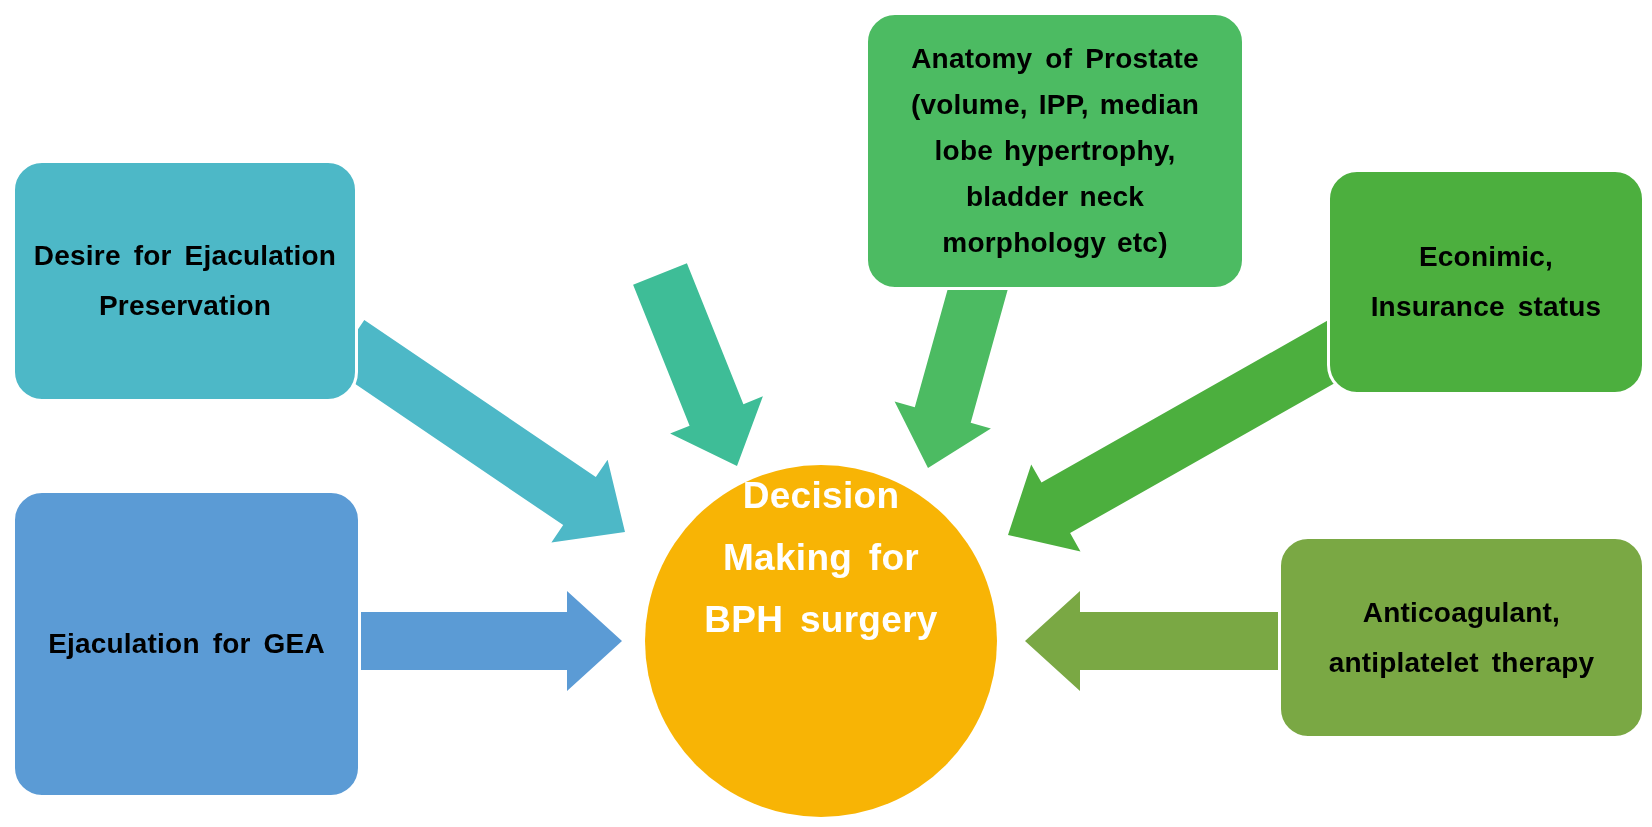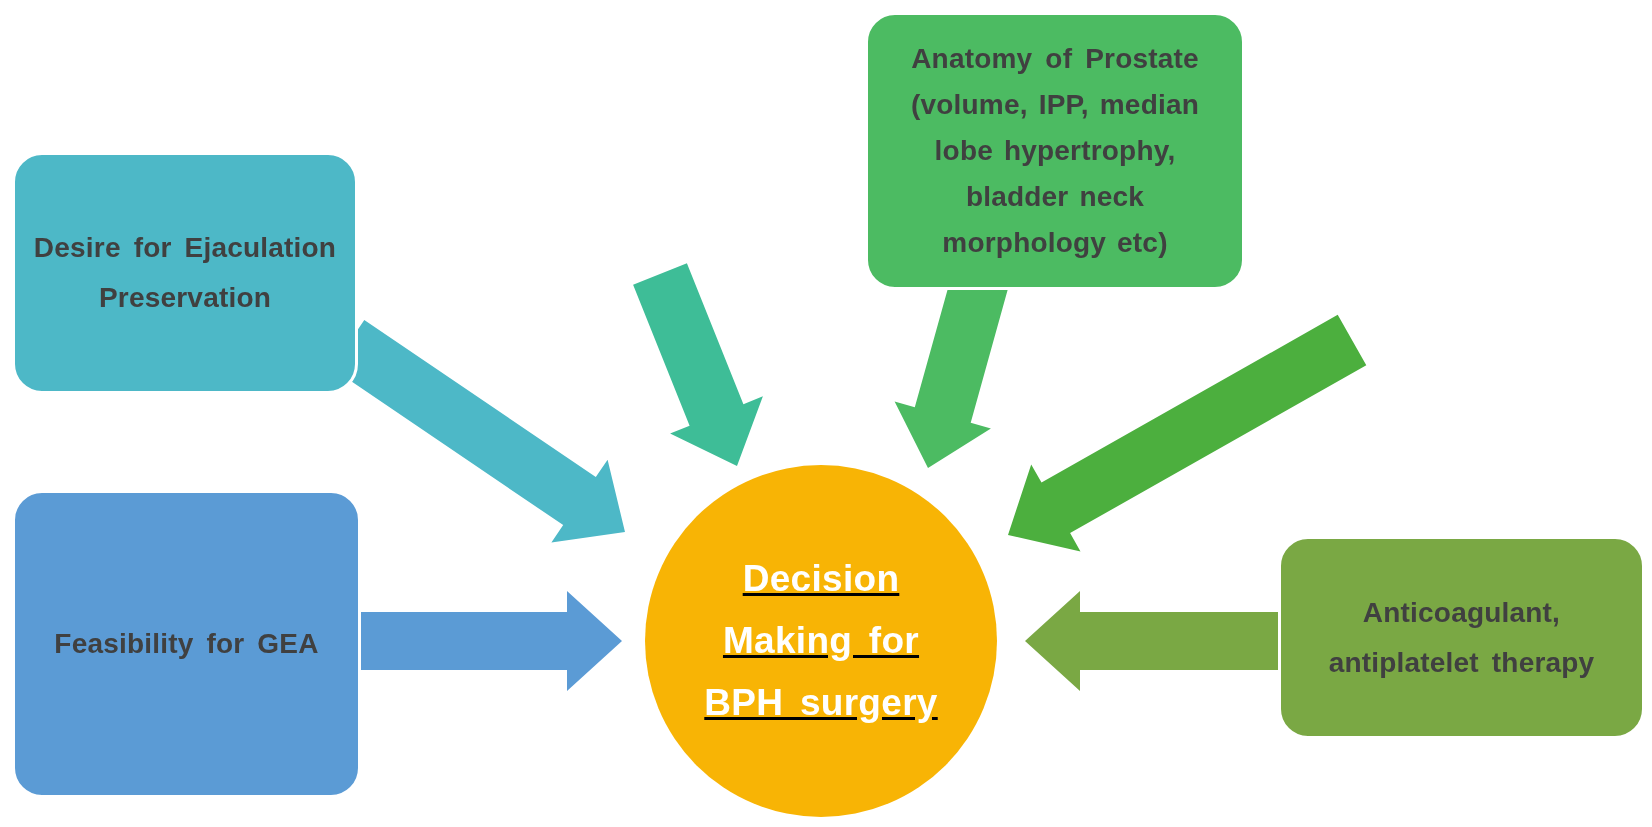--- a/index.html
+++ b/index.html
@@ -30,45 +30,44 @@
     border: 3px solid #ffffff;
     border-radius: 30px;
     display: flex;
     flex-direction: column;
     align-items: center;
     justify-content: center;
     text-align: center;
     padding: 8px 14px;
   }
   .factor .label {
-    color: #404040;
+    color: #000000;
     font-size: 28px;
     font-weight: 700;
     line-height: 1.78;
     letter-spacing: 0.2px;
     word-spacing: 5px;
     white-space: pre-line;
   }
   .factor .label.body-text {
     font-weight: 700;
     line-height: 1.64;
     word-spacing: 3px;
   }
   .factor .label.title-text {
     line-height: 1.64;
   }
   .center-circle {
     position: absolute;
     z-index: 2;
     border-radius: 50%;
     display: flex;
-    align-items: center;
+    align-items: flex-start;
     justify-content: center;
     text-align: center;
-    text-decoration: underline;
   }
   .center-circle .label {
     color: #ffffff;
     font-size: 37px;
     font-weight: 700;
     line-height: 1.68;
     letter-spacing: 0.3px;
     word-spacing: 6px;
     white-space: pre-line;
   }
@@ -80,42 +79,46 @@
 
   <svg id="arrow-layer" viewBox="0 0 1652 827" xmlns="http://www.w3.org/2000/svg">
       <polygon points="331.7,368 563.2,525.1 551.4,542.5 625,532 607.6,459.7 595.8,477.1 364.3,320" fill="#4DB8C7"></polygon>
       <polygon points="633.1,284.8 689.6,425.7 670.1,433.6 737,466 762.9,396.3 743.4,404.2 686.9,263.2" fill="#3EBD97"></polygon>
       <polygon points="954.1,266.2 914.8,407.2 894.6,401.6 928,468 990.9,428.4 970.7,422.8 1009.9,281.8" fill="#4CBB62"></polygon>
       <polygon points="1337.7,314.8 1041.5,482.6 1031.2,464.4 1008,535 1080.5,551.4 1070.1,533.1 1366.3,365.2" fill="#4CAF3E"></polygon>
       <polygon points="1283,612 1080,612 1080,591 1025,641 1080,691 1080,670 1283,670" fill="#7AA844"></polygon>
       <polygon points="357,670 567,670 567,691 622,641 567,591 567,612 357,612" fill="#5B9BD5"></polygon>
     </svg>
 
-  <div class="factor" style="left: 12px; top: 152px; width: 346px; height: 242px; background: rgb(77, 184, 199);">
+  <div class="factor" style="left: 12px; top: 160px; width: 346px; height: 242px; background: rgb(77, 184, 199);">
     <span class="label">Desire for Ejaculation
 Preservation</span>
   </div>
 
 
   <div class="factor" style="left: 865px; top: 12px; width: 380px; height: 278px; background: rgb(76, 187, 98);">
     <span class="label title-text">Anatomy of Prostate</span>
     <span class="label body-text">(volume, IPP, median
 lobe hypertrophy,
 bladder neck
 morphology etc)</span>
   </div>
 
+  <div class="factor" style="left: 1327px; top: 169px; width: 318px; height: 226px; background: rgb(76, 175, 62);">
+    <span class="label">Econimic,
+Insurance status</span>
+  </div>
 
   <div class="factor" style="left: 1278px; top: 536px; width: 367px; height: 203px; background: rgb(122, 168, 68);">
     <span class="label">Anticoagulant,
 antiplatelet therapy</span>
   </div>
 
   <div class="factor" style="left: 12px; top: 490px; width: 349px; height: 308px; background: rgb(91, 155, 213);">
-    <span class="label">Feasibility for GEA</span>
+    <span class="label">Ejaculation for GEA</span>
   </div>
 
   <div class="center-circle" style="left: 645px; top: 465px; width: 352px; height: 352px; background: rgb(248, 180, 5);">
     <span class="label">Decision
 Making for
 BPH surgery</span>
   </div>
 
 </div>
 

